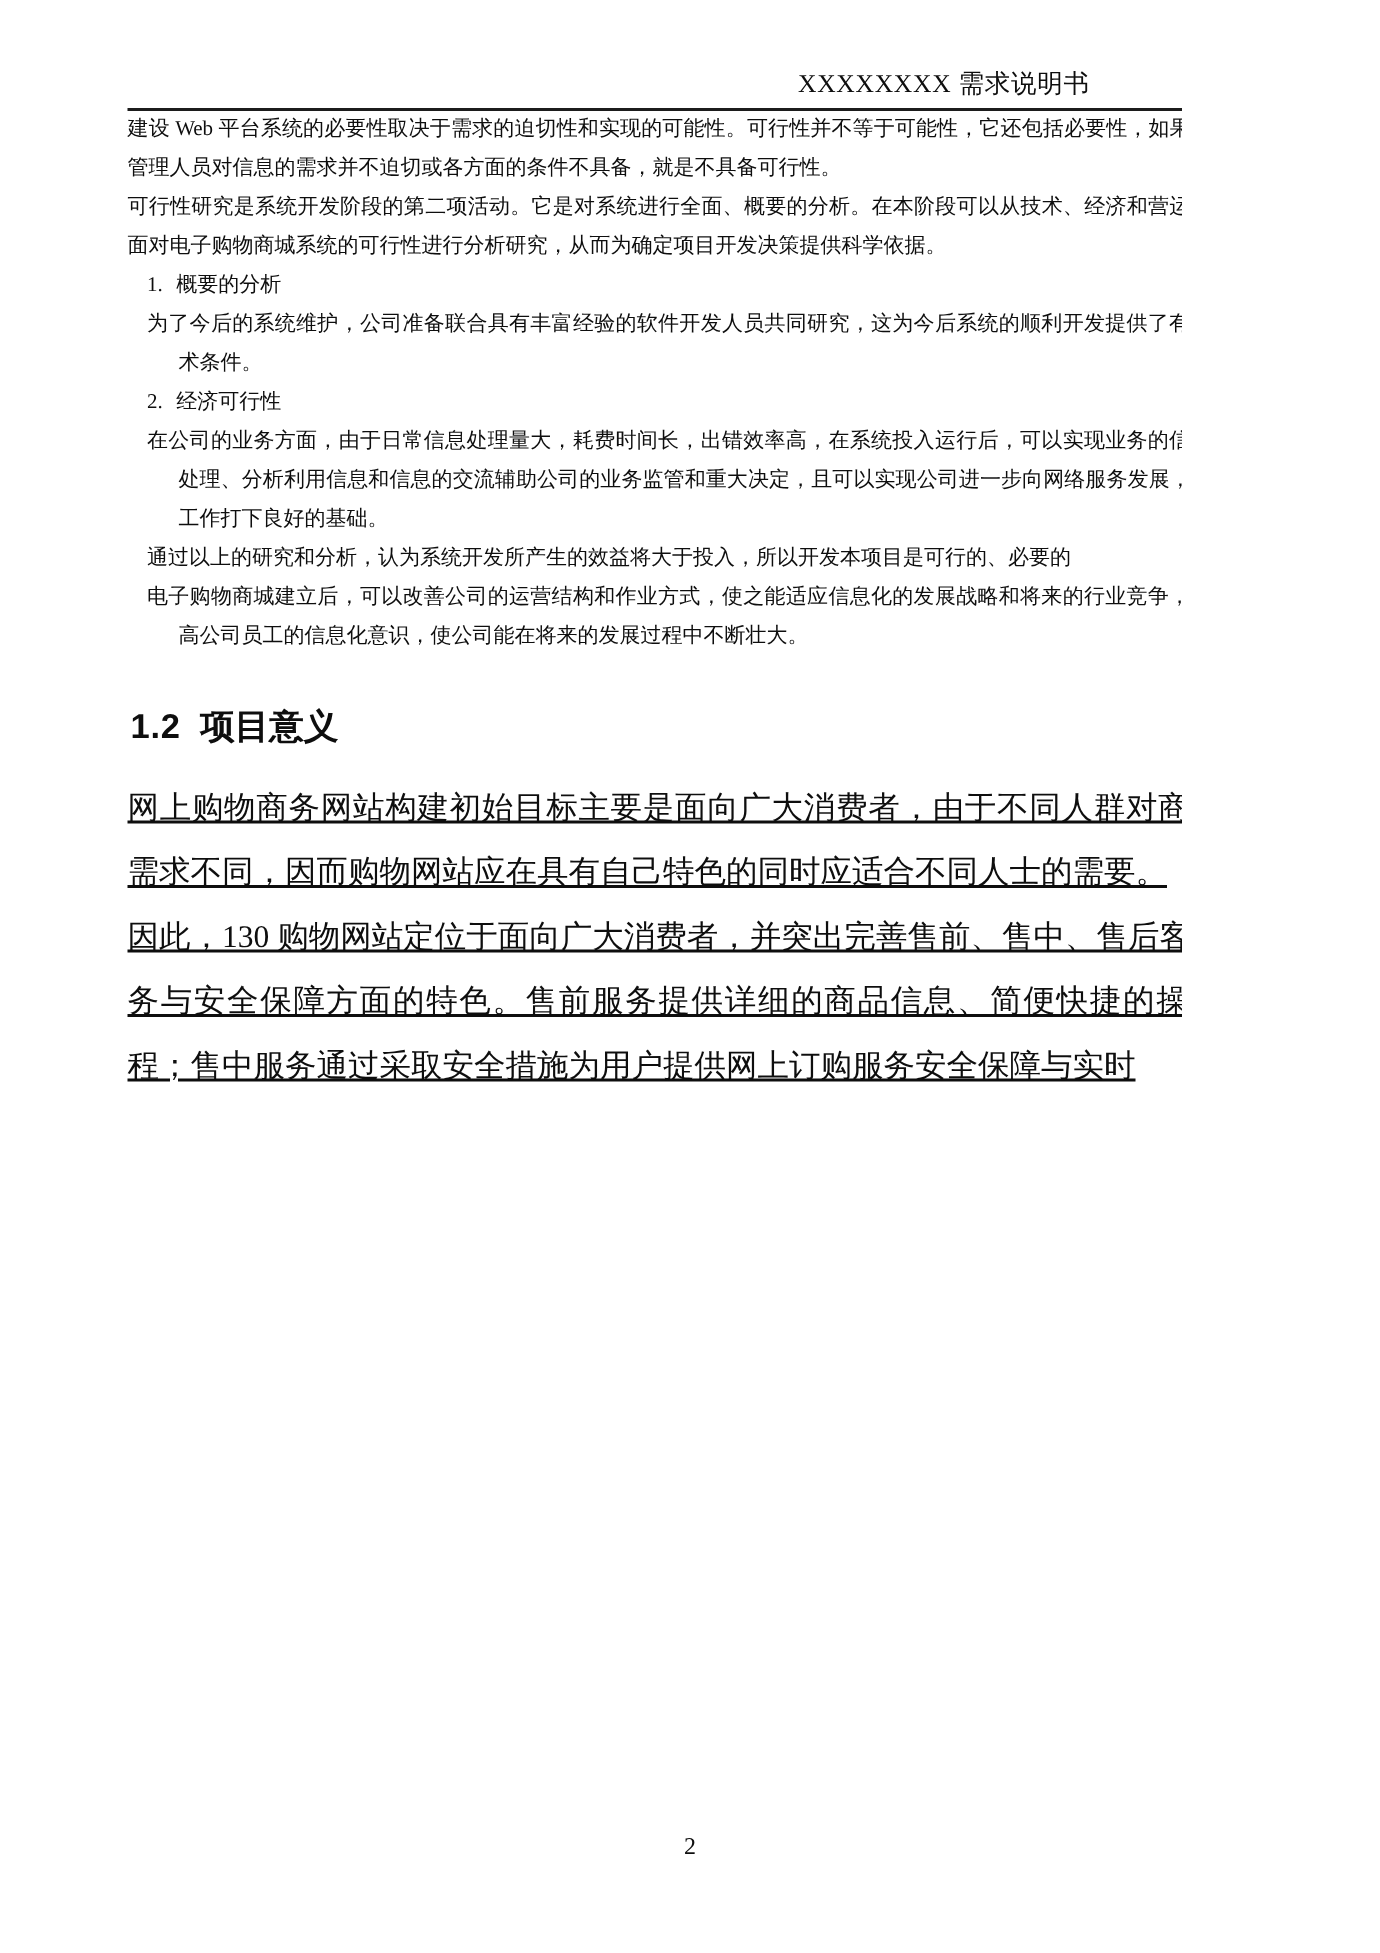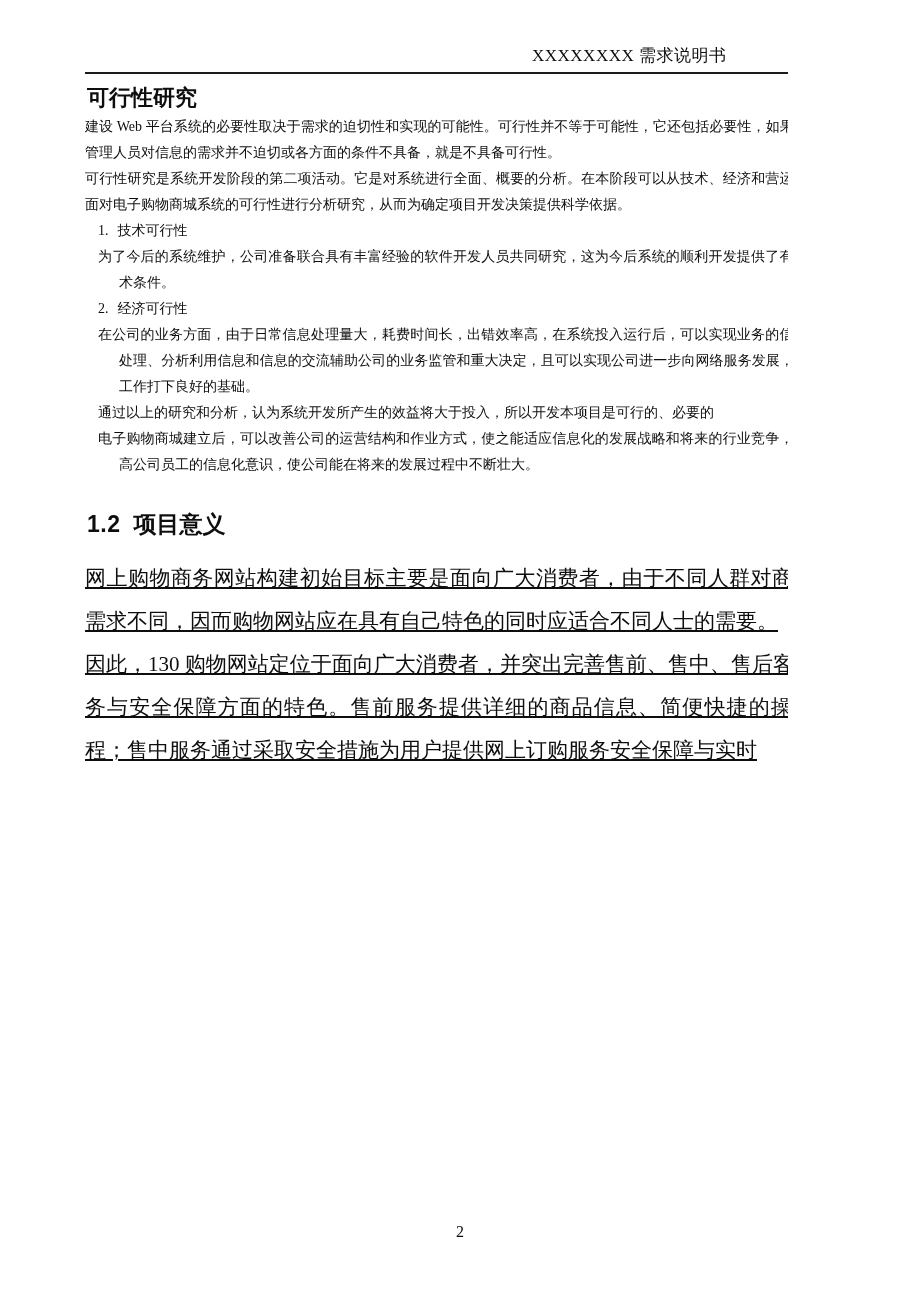--- a/index.html
+++ b/index.html
@@ -89,27 +89,26 @@
 </head>
 <body>
 
 <div class="page">
   <div class="content">
 
     <div class="doc-header">
       <div class="header-title">XXXXXXXX 需求说明书</div>
     </div>
 
-    <h1 class="doc-title">可行性研究</h1>
 
     <div class="body-text">
       <p>建设 Web 平台系统的必要性取决于需求的迫切性和实现的可能性。可行性并不等于可能性，它还包括必要性，如果领导或管理人员对信息的需求并不迫切或各方面的条件不具备，就是不具备可行性。</p>
       <p>可行性研究是系统开发阶段的第二项活动。它是对系统进行全面、概要的分析。在本阶段可以从技术、经济和营运三个方面对电子购物商城系统的可行性进行分析研究，从而为确定项目开发决策提供科学依据。</p>
 
-      <p class="num-item"><span class="num-label">1.</span><span>技术可行性</span></p>
+      <p class="num-item"><span class="num-label">1.</span><span>概要的分析</span></p>
       <p class="hang">为了今后的系统维护，公司准备联合具有丰富经验的软件开发人员共同研究，这为今后系统的顺利开发提供了有力的技术条件。</p>
 
       <p class="num-item"><span class="num-label">2.</span><span>经济可行性</span></p>
 
       <p class="hang">在公司的业务方面，由于日常信息处理量大，耗费时间长，出错效率高，在系统投入运行后，可以实现业务的信息集中处理、分析利用信息和信息的交流辅助公司的业务监管和重大决定，且可以实现公司进一步向网络服务发展，为信息工作打下良好的基础。</p>
       <p class="hang">通过以上的研究和分析，认为系统开发所产生的效益将大于投入，所以开发本项目是可行的、必要的</p>
       <p class="hang">电子购物商城建立后，可以改善公司的运营结构和作业方式，使之能适应信息化的发展战略和将来的行业竞争，同时提高公司员工的信息化意识，使公司能在将来的发展过程中不断壮大。</p>
     </div>
 
     <h2 class="section-heading"><span class="sec-num">1.2</span><span>项目意义</span></h2>

